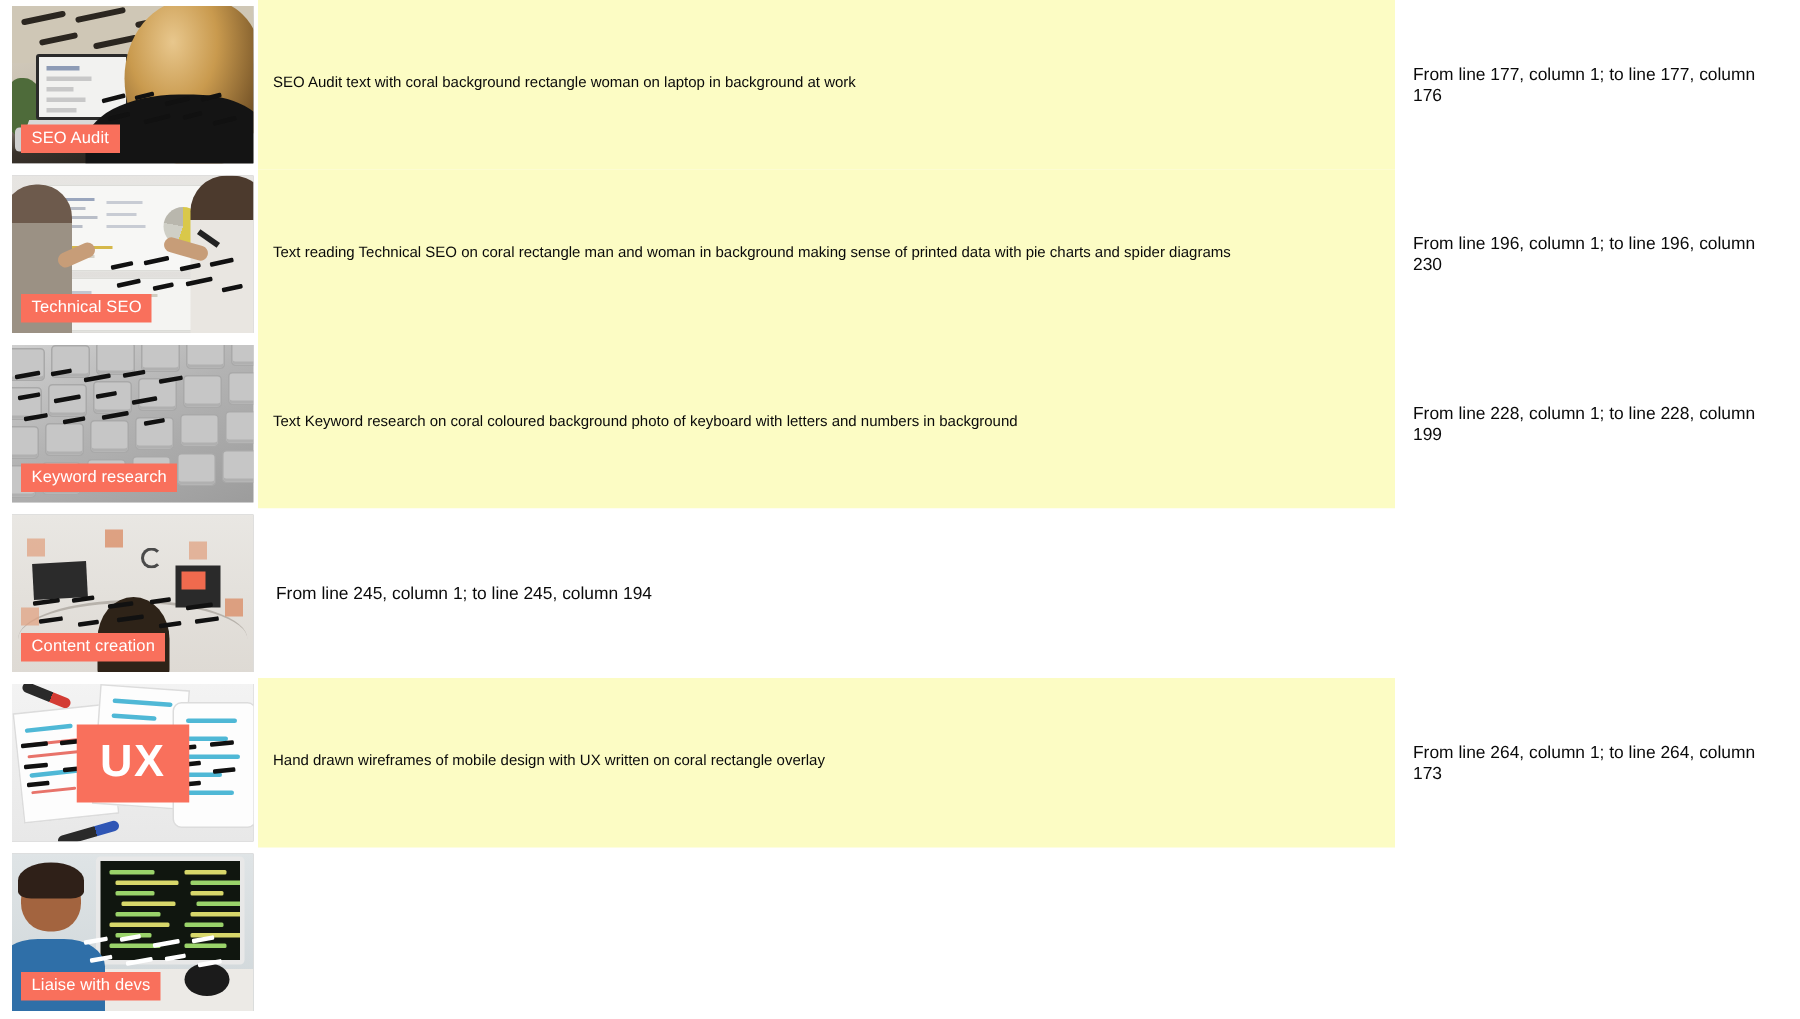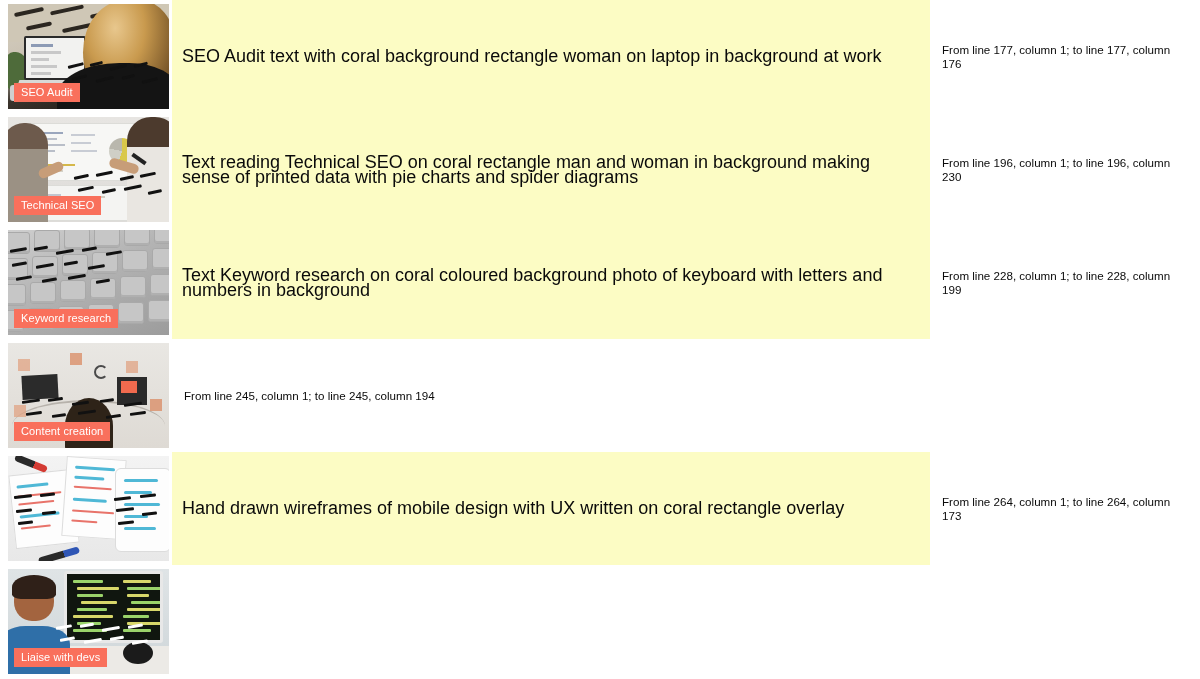--- a/index.html
+++ b/index.html
@@ -71,21 +71,21 @@
   
   .cell-alt {
     width: 758px;
     min-width: 758px;
     background: #fcfcc4;
     display: flex;
     align-items: center;
     padding: 0 14px 0 10px;
   }
   .alt-text {
-    font-size: 18px;
+    font-size: 10px;
     line-height: 14.5px;
     color: #0a0a0a;
   }
 
   
   .cell-loc {
     flex: 1 1 auto;
     background: #ffffff;
     display: flex;
     align-items: center;
@@ -402,20 +402,21 @@
               <span class="dash" style="left:100px;top:4px;  width:17px; transform:rotate(-6deg);"></span>
               <span class="dash" style="left:126px;top:1px;  width:16px; transform:rotate(-6deg);"></span>
               <span class="dash" style="left:2px;  top:16px; width:16px; transform:rotate(-6deg);"></span>
               <span class="dash" style="left:28px; top:18px; width:14px; transform:rotate(-6deg);"></span>
               <span class="dash" style="left:102px;top:15px; width:18px; transform:rotate(-6deg);"></span>
               <span class="dash" style="left:128px;top:19px; width:15px; transform:rotate(-6deg);"></span>
               <span class="dash" style="left:4px;  top:28px; width:15px; transform:rotate(-6deg);"></span>
               <span class="dash" style="left:104px;top:28px; width:16px; transform:rotate(-6deg);"></span>
             </div>
           </div>
+          <div class="badge big">UX</div>
         </div>
       </div>
       <div class="cell-alt">
         <div class="alt-text">Hand drawn wireframes of mobile design with UX written on coral rectangle overlay</div>
       </div>
       <div class="cell-loc">
         <div class="loc-text">From line 264, column 1; to line 264, column 173</div>
       </div>
     </div>
 

